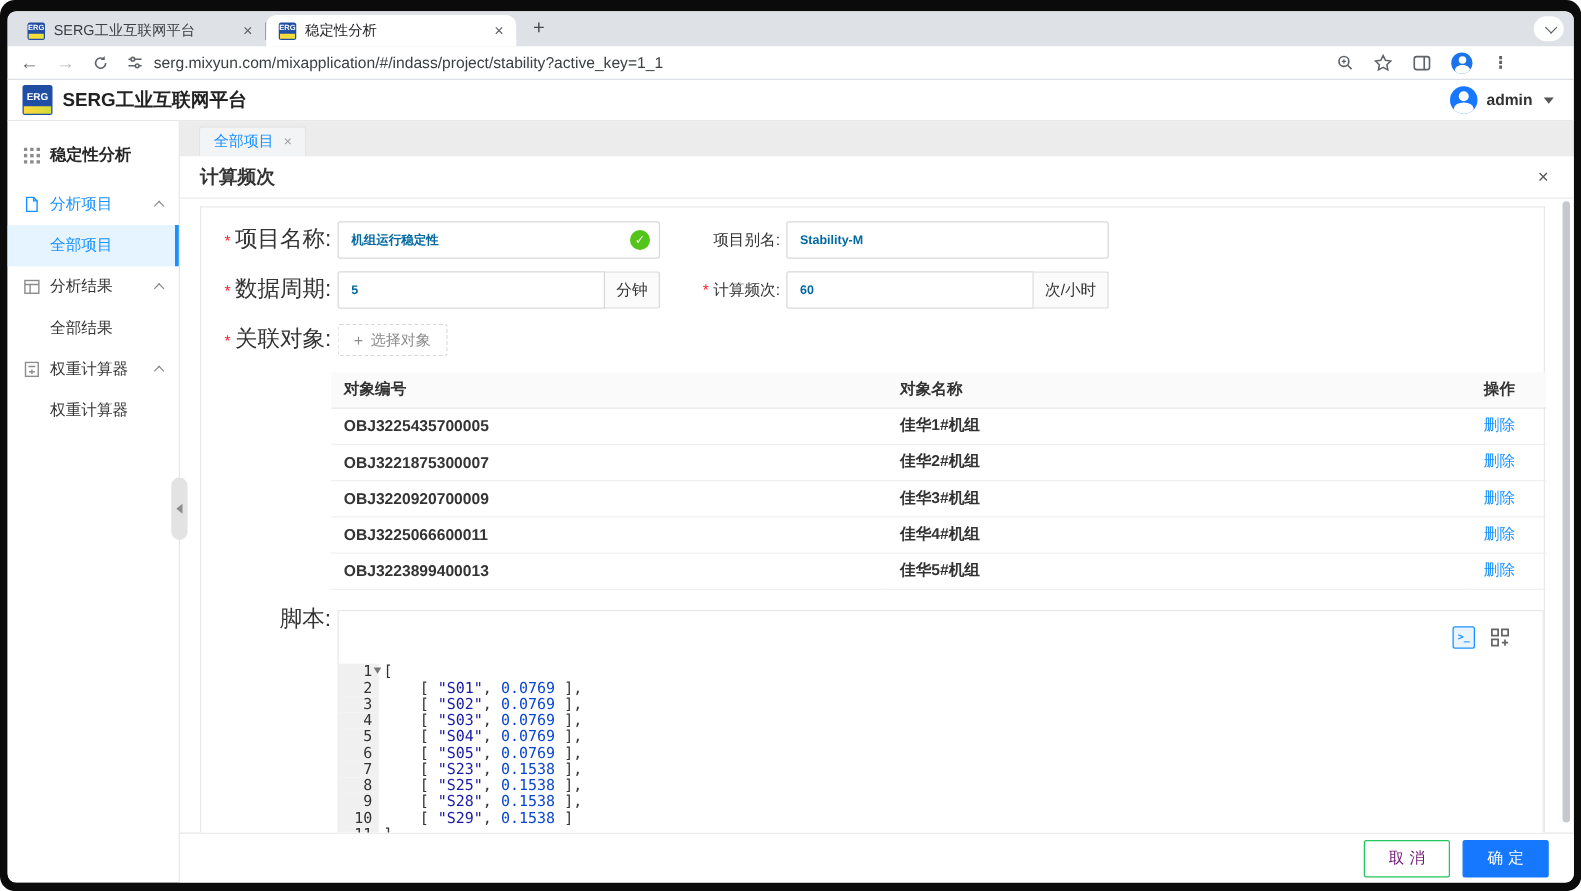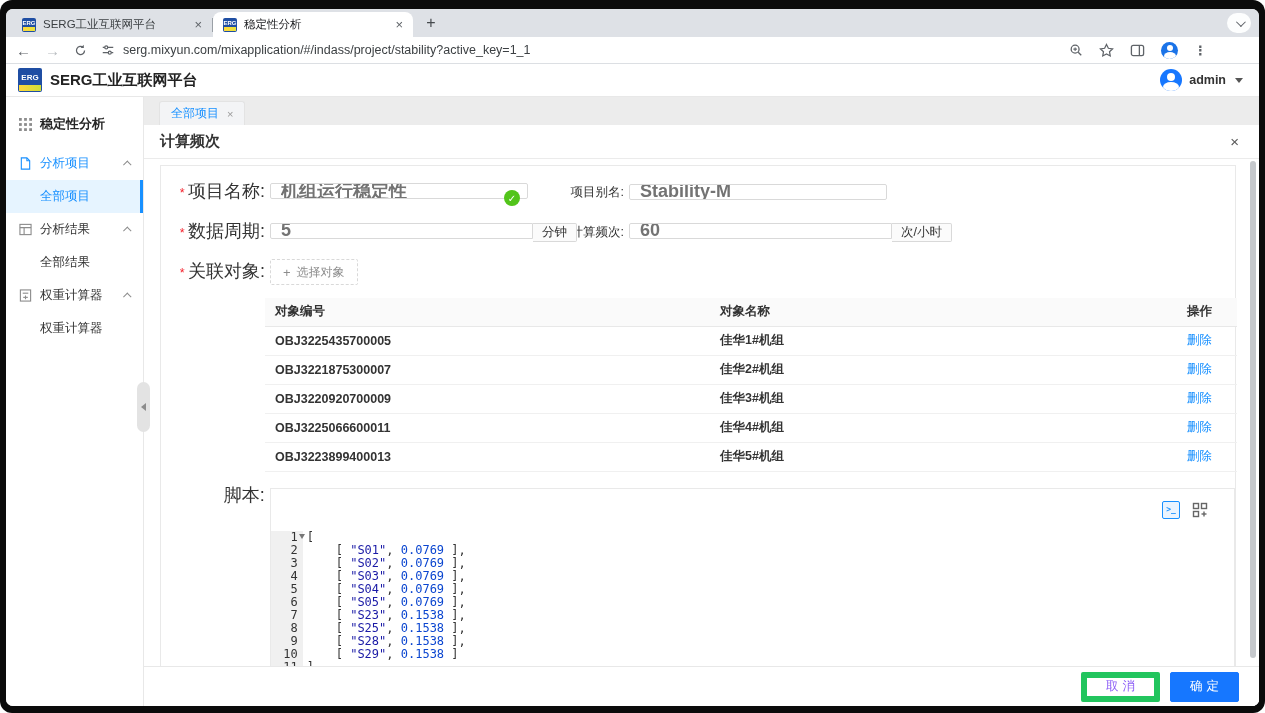--- a/index.html
+++ b/index.html
@@ -72,21 +72,21 @@
   .panel-body { flex:1; overflow:hidden; position:relative; min-height:0; }
   .panel-scrollbar { position:absolute; right:3px; top:2px; bottom:2px; width:6px; z-index:6; }
   .panel-scrollbar .thumb { width:6px; height:calc(100% - 6px); background:#c5c8cc; border-radius:3px; }
 
   .form-card { margin:6px 23px 0 16px; border:1px solid #e9e9e9; background:#fff; padding:10px 0 12px 0; height:560px; }
   .frow { display:flex; align-items:center; margin-bottom:8px; }
   .flabel { width:104px; text-align:right; font-size:18px; color:#333; line-height:30px; white-space:nowrap; }
   .flabel2 { width:96px; text-align:right; font-size:12.5px; color:#333; line-height:30px; white-space:nowrap; }
   .req::before { content:"* "; color:#f5222d; font-size:12.5px; }
   .fctl { margin-left:5px; position:relative; }
-  .tinput { width:258px; height:16px; border:1px solid #d9d9d9; border-radius:2px; padding:0 10px; font-size:18px; font-weight:700; color:#737373; font-family:"Liberation Sans","DejaVu Sans",sans-serif; outline:none; background:#fff; }
+  .tinput { width:258px; height:30px; border:1px solid #d9d9d9; border-radius:2px; padding:0 10px; font-size:10px; font-weight:700; color:#0369a1; font-family:"Liberation Sans","DejaVu Sans",sans-serif; outline:none; background:#fff; }
   .check-badge { position:absolute; right:8px; top:7px; width:16px; height:16px; border-radius:50%; background:#52c41a; color:#fff; font-size:10px; display:flex; align-items:center; justify-content:center; }
   .igroup { display:flex; width:258px; }
   .igroup .tinput { flex:1; width:auto; border-radius:2px 0 0 2px; }
   .iaddon { flex:none; border:1px solid #d9d9d9; border-left:none; border-radius:0 2px 2px 0; background:#fbfbfb; font-size:12.5px; color:#333; display:flex; align-items:center; padding:0 9px; }
   .dashed-btn { height:26px; border:1px dashed #d9d9d9; border-radius:2px; background:#fff; color:#8c8c8c; font-size:12px; display:inline-flex; align-items:center; gap:6px; padding:0 12px; }
   .dashed-btn .plus { font-size:13px; }
 
   .obj-table { margin-left:104px; width:972px; border-collapse:collapse; font-size:12.5px; margin-top:6px; }
   .obj-table th { background:#fafafa; text-align:left; font-weight:700; color:#333; height:28px; padding:0 10px; border-bottom:1px solid #e8e8e8; }
   .obj-table td { height:29px; padding:0 10px; border-bottom:1px solid #f0f0f0; color:#333; font-weight:700; }
@@ -103,21 +103,21 @@
   .editor { display:block; font-family:"DejaVu Sans Mono","Liberation Mono",monospace; font-size:12px; }
   .eline { display:flex; height:13px; line-height:13px; }
   .gutter { width:32px; flex:none; background:#f0f0f0; color:#333; text-align:right; padding-right:5px; position:relative; }
   .gutter .fold { position:absolute; right:-2px; top:3px; width:0; height:0; border-left:3.5px solid transparent; border-right:3.5px solid transparent; border-top:5px solid #777; }
   .ecode { white-space:pre; padding-left:4px; color:#333; }
   .tk-s { color:#1a1aa6; }
   .tk-n { color:#0b46d0; }
 
   .panel-footer { height:40px; border-top:1px solid #e8e8e8; display:flex; align-items:center; justify-content:flex-end; gap:10px; padding:0 20px; flex:none; background:#fff; }
   .btn { height:30px; border-radius:2px; font-size:12.5px; padding:0 15px; letter-spacing:4px; text-indent:4px; display:flex; align-items:center; font-family:inherit; }
-  .btn-default { background:#fff; border:6px solid #22c55e; color:#8b5cf6; }
+  .btn-default { background:#fff; border:1px solid #22c55e; color:#701a75; }
   .btn-primary { background:#1677ff; border:1px solid #1677ff; color:#fff; }
 
   svg { display:block; }
 </style>
 </head>
 <body>
 
 <div class="frame">
 <div class="window">
 

